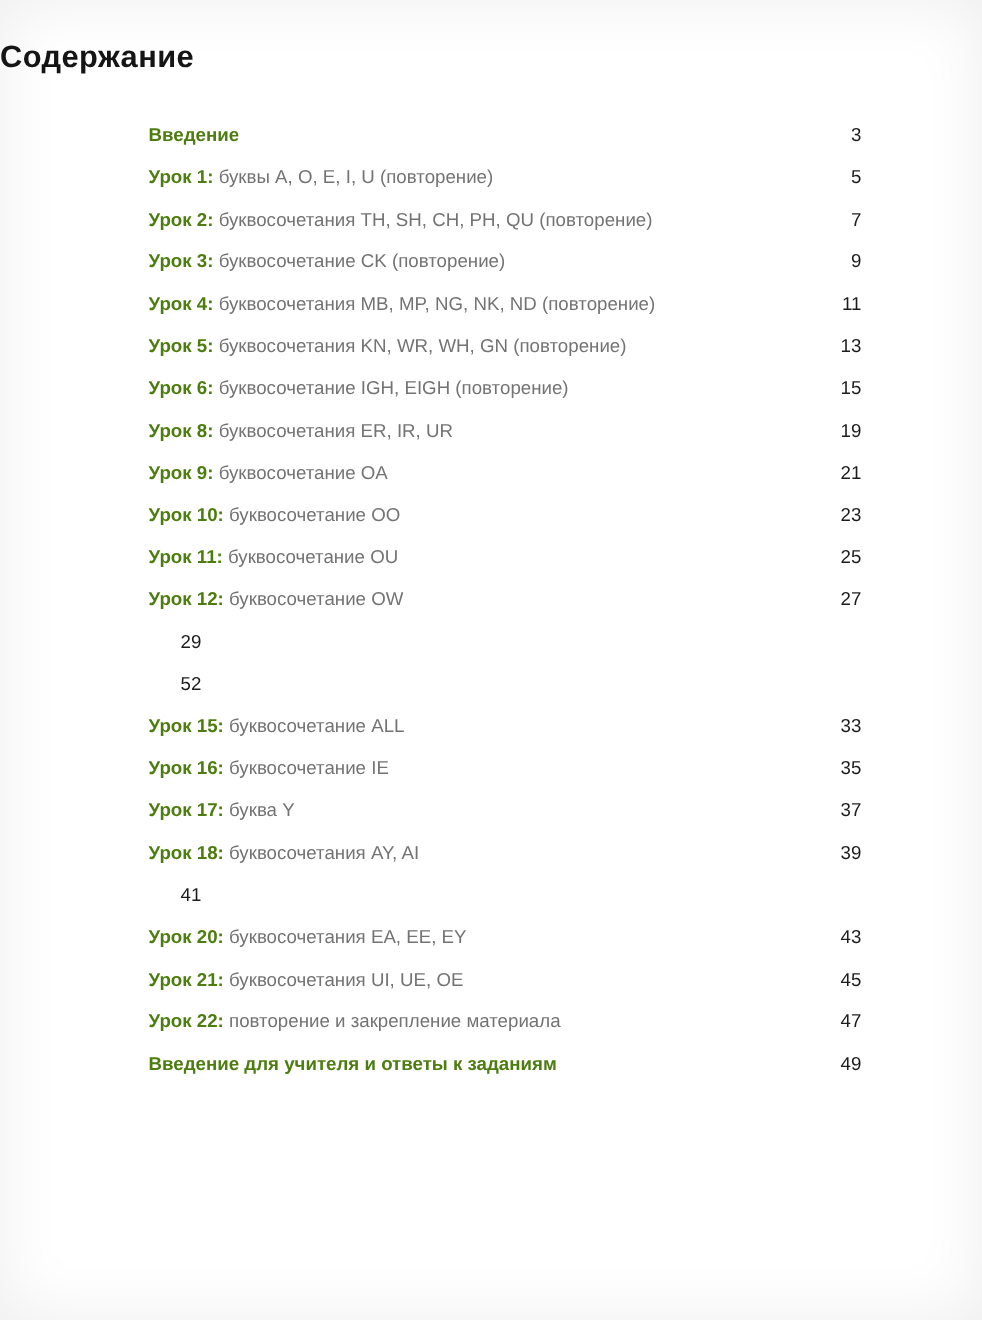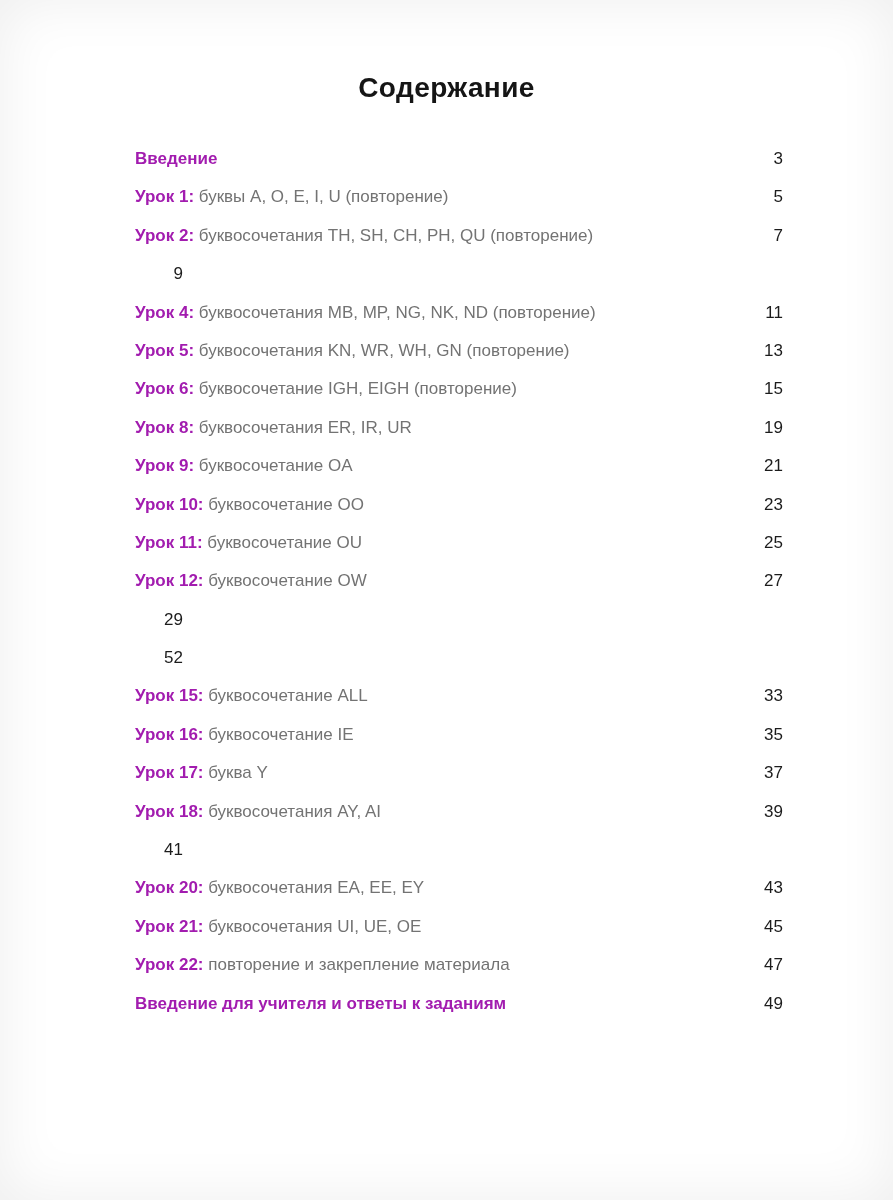--- a/index.html
+++ b/index.html
@@ -16,22 +16,22 @@
   .page {
     position: relative;
     width: 893px;
     height: 1200px;
     background: #ffffff;
     box-shadow: inset 0 0 60px rgba(0,0,0,0.07);
     overflow: hidden;
     box-sizing: border-box;
   }
   .title {
-    padding-top: 72px;
-    text-align: center;
+    padding-top: 36px;
+    text-align: left;
     font-size: 28px;
     font-weight: 700;
     letter-spacing: 0.4px;
     color: #151515;
   }
   .toc {
     margin: 45px 110px 0 135px;
   }
   .row {
     display: flex;
@@ -40,21 +40,21 @@
     height: 38.4px;
     font-size: 17px;
     line-height: 1.2;
     white-space: nowrap;
   }
   .entry-text {
     overflow: hidden;
   }
   .lead {
     font-weight: 700;
-    color: #a21caf;
+    color: #4d7c0f;
   }
   .rest {
     font-weight: 400;
     color: #737373;
   }
   .pagenum {
     margin-left: 18px;
     font-weight: 400;
     color: #1c1c1c;
     text-align: right;
@@ -73,20 +73,21 @@
       </div>
       <div class="row">
         <div class="entry-text"><span class="lead">Урок 1:</span><span class="rest">&nbsp;буквы A, O, E, I, U (повторение)</span></div>
         <div class="pagenum">5</div>
       </div>
       <div class="row">
         <div class="entry-text"><span class="lead">Урок 2:</span><span class="rest">&nbsp;буквосочетания TH, SH, CH, PH, QU (повторение)</span></div>
         <div class="pagenum">7</div>
       </div>
       <div class="row">
+        <div class="entry-text"><span class="lead">Урок 3:</span><span class="rest">&nbsp;буквосочетание CK (повторение)</span></div>
         <div class="pagenum">9</div>
       </div>
       <div class="row">
         <div class="entry-text"><span class="lead">Урок 4:</span><span class="rest">&nbsp;буквосочетания MB, MP, NG, NK, ND (повторение)</span></div>
         <div class="pagenum">11</div>
       </div>
       <div class="row">
         <div class="entry-text"><span class="lead">Урок 5:</span><span class="rest">&nbsp;буквосочетания KN, WR, WH, GN (повторение)</span></div>
         <div class="pagenum">13</div>
       </div>

